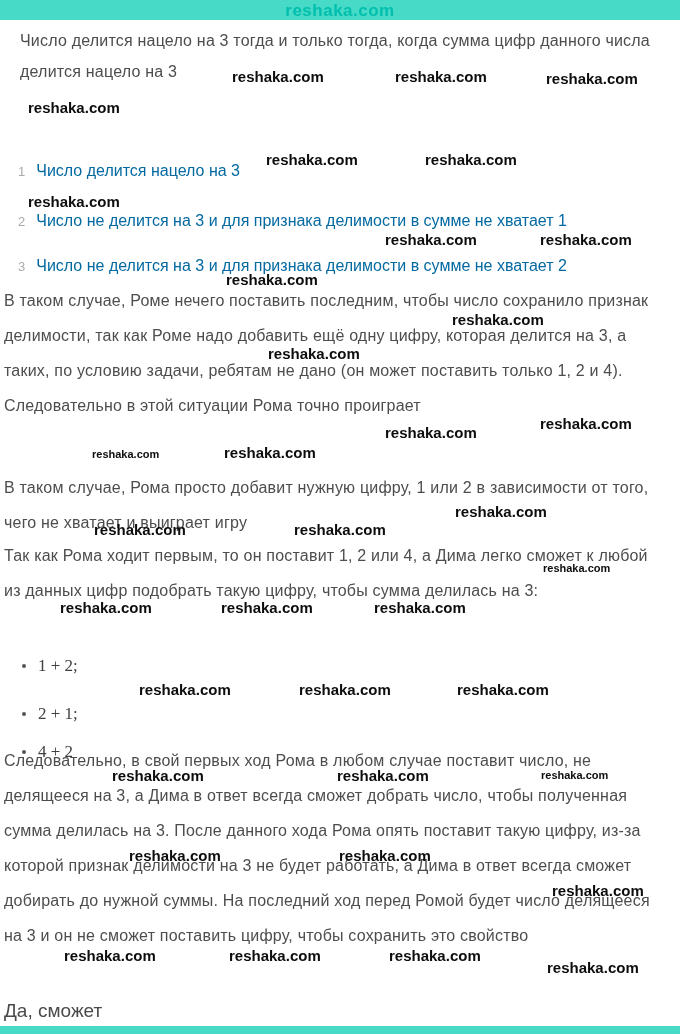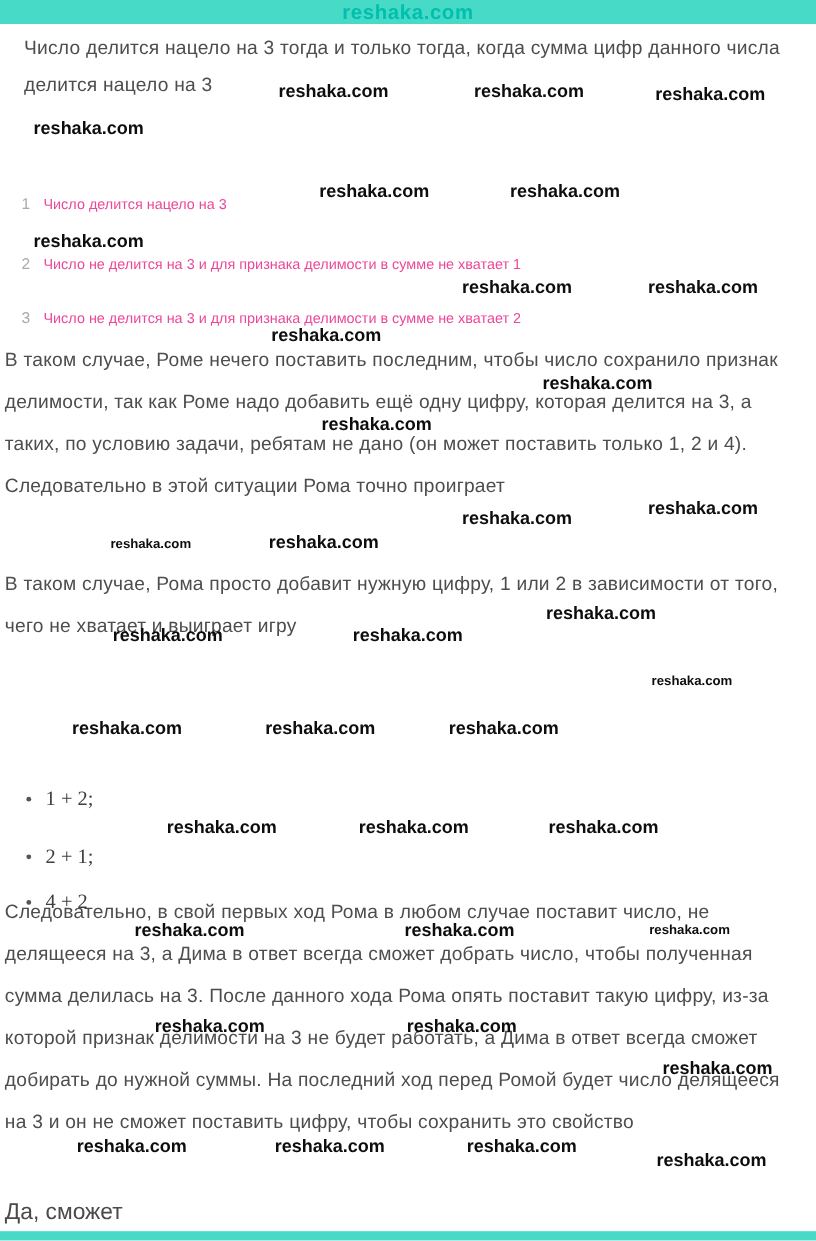--- a/index.html
+++ b/index.html
@@ -17,21 +17,21 @@
     font-size:17px; font-weight:bold; color:#00bfae; letter-spacing:.5px;
   }
   .para {
     position:absolute; color:#4d4d4d; font-size:16px;
     line-height:35px; letter-spacing:.2px;
   }
   .p-rule { top:25px; left:20px; width:656px; line-height:31px; }
   .p-heading { top:108px; left:4px; width:656px; line-height:22px; }
   .situation { position:absolute; left:18px; width:645px; display:flex; gap:11px; align-items:baseline; }
   .s-num { color:#aaaaaa; font-size:13px; flex:0 0 auto; }
-  .s-text { color:#ec4899; font-size:12px; }
+  .s-text { color:#0369a1; font-size:16px; }
   .s1 { top:162px; } .s2 { top:212px; } .s3 { top:257px; }
   .p-case-lose { top:283px; left:4px; width:652px; }
   .p-case-win { top:470px; left:4px; width:660px; }
   .p-first-move { top:538px; left:4px; width:662px; }
   .pair { position:absolute; left:22px; display:flex; align-items:center; gap:12px;margin-top:28px; }
   .dot { width:4px; height:4px; border-radius:50%; background:#555555; flex:0 0 auto; }
   .pair-text { font-family:"Liberation Serif", serif; font-size:17px; color:#3f3f3f; }
   .pr1 { top:628px; } .pr2 { top:676px;justify-content:space-between; } .pr3 { top:714px; }
   .p-conclusion { top:743px; left:4px; width:656px; }
   .answer { position:absolute; top:1000px; left:4px; font-size:19px; color:#4a4a4a; }
@@ -65,20 +65,21 @@
   </div>
   <div class="situation s3">
     <span class="s-num">3</span>
     <span class="s-text">Число не делится на 3 и для признака делимости в сумме не хватает 2</span>
   </div>
 
   <div class="para p-case-lose">В таком случае, Роме нечего поставить последним, чтобы число сохранило признак делимости, так как Роме надо добавить ещё одну цифру, которая делится на 3, а таких, по условию задачи, ребятам не дано (он может поставить только 1, 2 и 4). Следовательно в этой ситуации Рома точно проиграет</div>
 
   <div class="para p-case-win">В таком случае, Рома просто добавит нужную цифру, 1 или 2 в зависимости от того, чего не хватает и выиграет игру</div>
 
+  <div class="para p-first-move">Так как Рома ходит первым, то он поставит 1, 2 или 4, а Дима легко сможет к любой из данных цифр подобрать такую цифру, чтобы сумма делилась на 3:</div>
 
   <div class="pair pr1">
     <span class="dot"></span>
     <span class="pair-text">1 + 2;</span>
   </div>
   <div class="pair pr2">
     <span class="dot"></span>
     <span class="pair-text">2 + 1;</span>
   </div>
   <div class="pair pr3">

